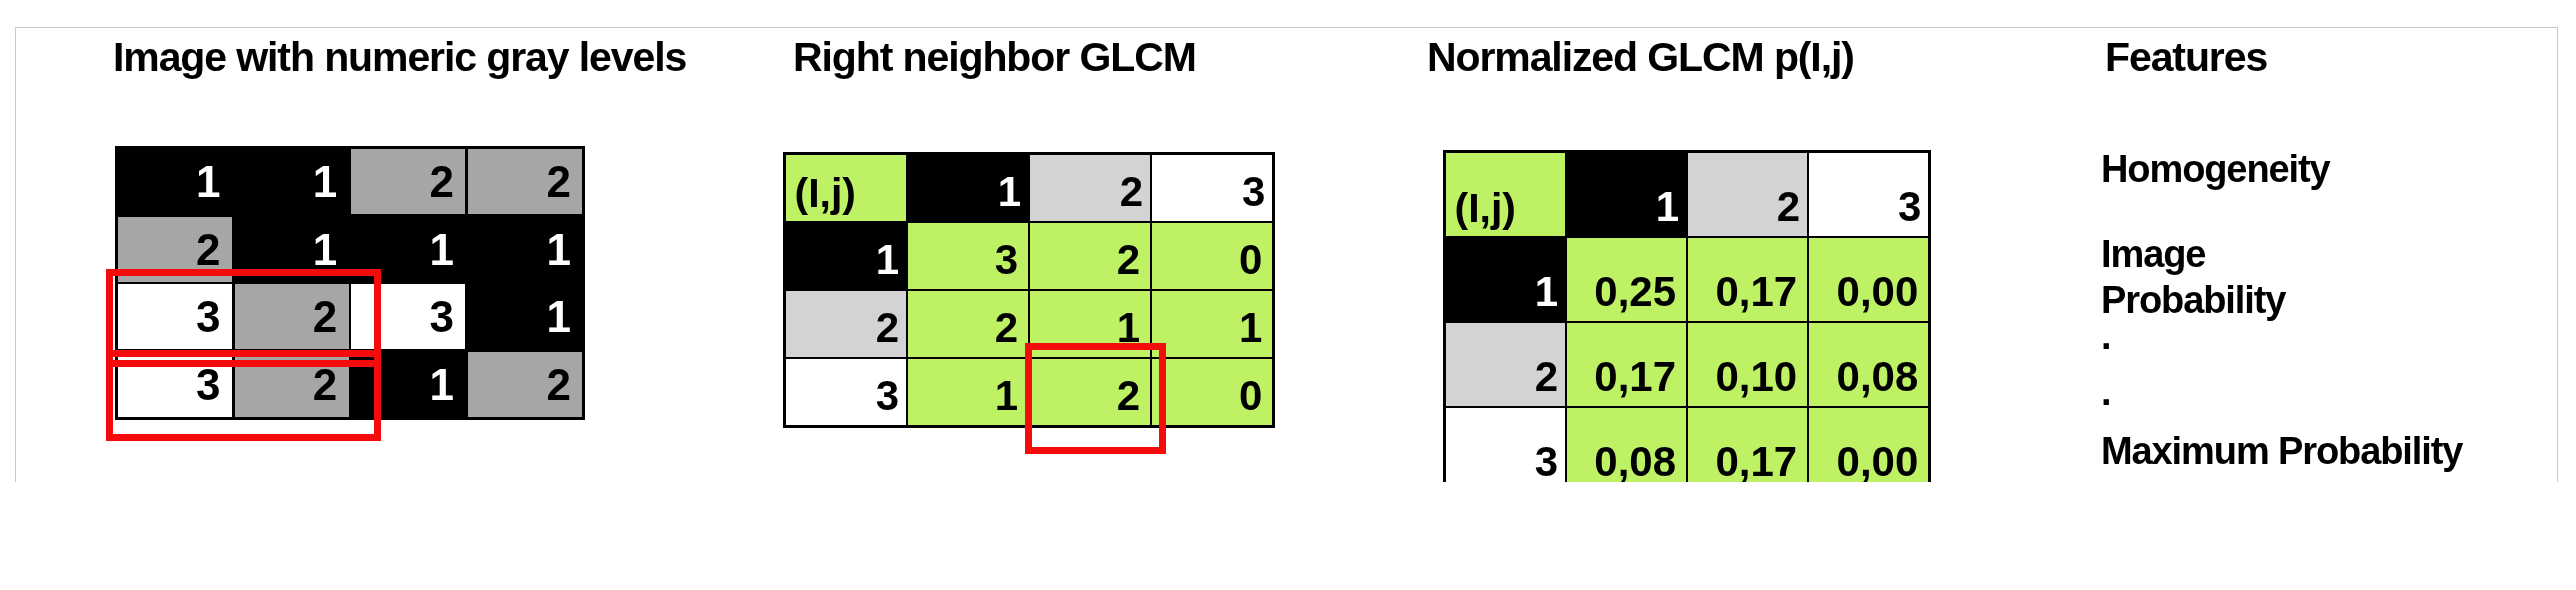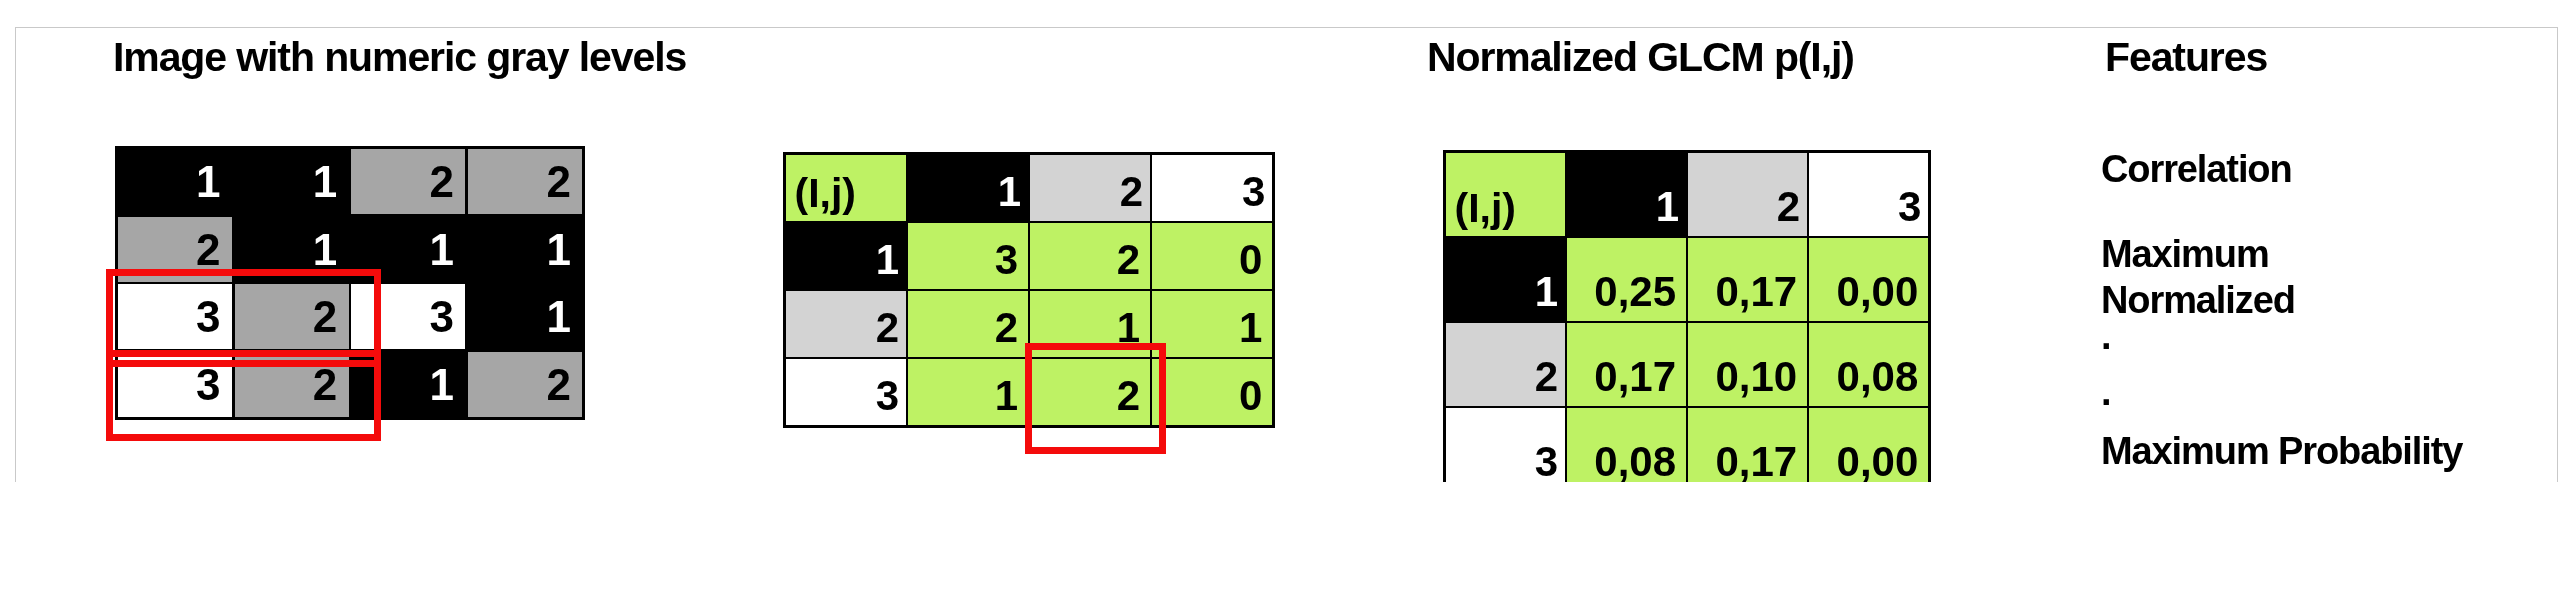--- a/index.html
+++ b/index.html
@@ -56,20 +56,21 @@
     letter-spacing:-1.1px; white-space:nowrap; line-height:1.1;
   }
 </style>
 </head>
 <body>
 
 <div id="canvas">
   <div class="panel"></div>
 
   <div class="sec-title" style="left:113px;">Image with numeric gray levels</div>
+  <div class="sec-title" style="left:793px;">Right neighbor GLCM</div>
   <div class="sec-title" style="left:1427px;">Normalized GLCM p(I,j)</div>
   <div class="sec-title" style="left:2105px;">Features</div>
 
   <div class="pixel-grid">
     <div class="pcell shade-black">1</div>
     <div class="pcell shade-black">1</div>
     <div class="pcell shade-gray">2</div>
     <div class="pcell shade-gray">2</div>
 
     <div class="pcell shade-gray">2</div>
@@ -128,20 +129,20 @@
     <div class="tcell">0,17</div>
     <div class="tcell">0,10</div>
     <div class="tcell">0,08</div>
 
     <div class="tcell hdr-white">3</div>
     <div class="tcell">0,08</div>
     <div class="tcell">0,17</div>
     <div class="tcell">0,00</div>
   </div>
 
-  <div class="feature-item" style="top:149px;">Correlation</div>
-  <div class="feature-item" style="top:234px;">Maximum</div>
-  <div class="feature-item" style="top:280px;">Normalized</div>
+  <div class="feature-item" style="top:149px;">Homogeneity</div>
+  <div class="feature-item" style="top:234px;">Image</div>
+  <div class="feature-item" style="top:280px;">Probability</div>
   <div class="feature-item" style="top:316px;">.</div>
   <div class="feature-item" style="top:372px;">.</div>
   <div class="feature-item" style="top:431px;">Maximum Probability</div>
 </div>
 
 
 </body></html>

